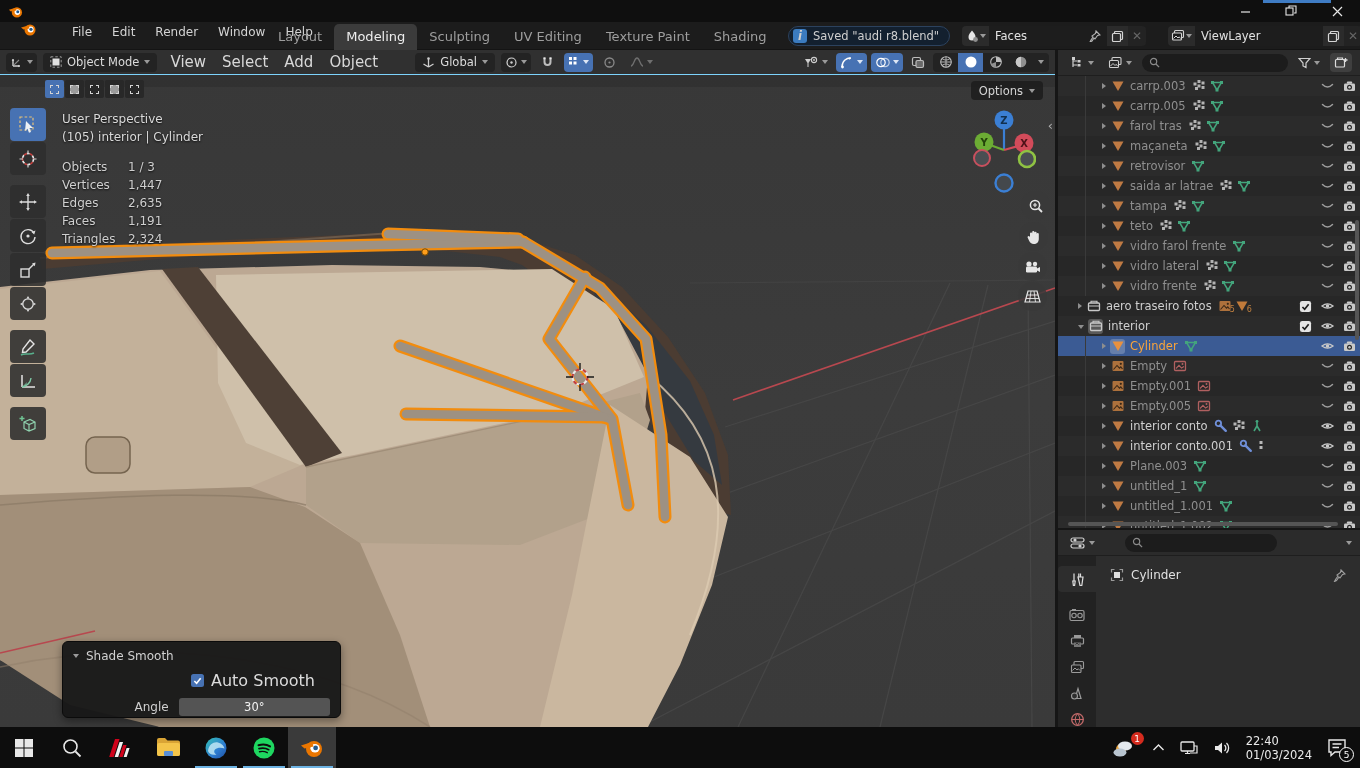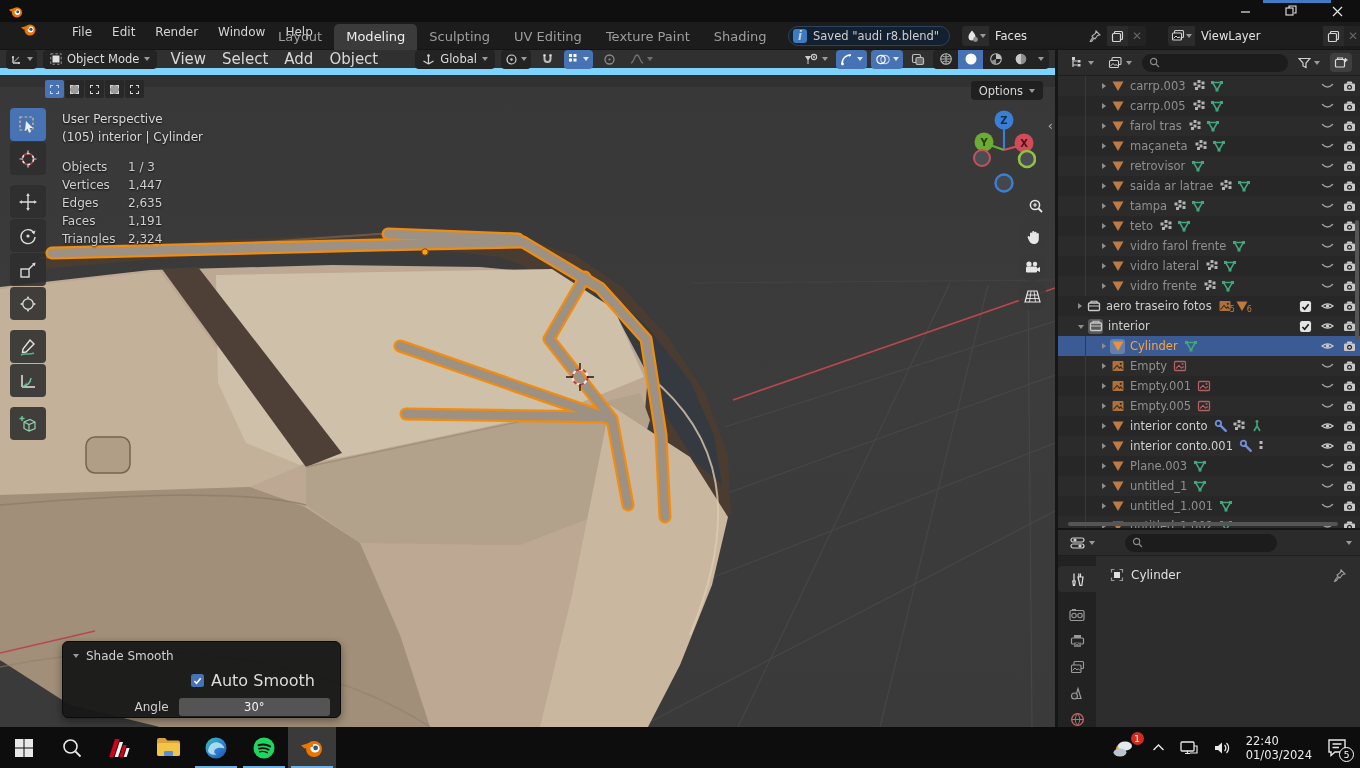--- a/index.html
+++ b/index.html
@@ -26,21 +26,21 @@
 .idgroup{position:absolute;top:4px;height:20px;display:flex;align-items:center}
 .idgroup .icbtn{height:20px;background:#2b2b2b;border-radius:4px 0 0 4px;display:flex;align-items:center;padding:0 3px;gap:1px}
 .idgroup .field{height:20px;background:#1d1d1d;display:flex;align-items:center;padding:0 6px;min-width:118px;color:#e2e2e2;font-size:11.5px;gap:6px}
 .idgroup .endbtn{height:20px;background:#2b2b2b;display:flex;align-items:center;padding:0 4px}
 .idgroup .xbtn{height:20px;display:flex;align-items:center;padding:0 4px;color:#666;border-radius:0 4px 4px 0;background:#232323}
 
 .chev{width:0;height:0;border-left:3.5px solid transparent;border-right:3.5px solid transparent;border-top:4px solid #9a9a9a;display:inline-block}
 .pill{display:inline-flex;align-items:center;gap:5px;background:#232323;border-radius:4px;padding:0 7px;height:19px;font-size:11.5px;color:#dcdcdc}
 
 .viewport{position:absolute;left:0;top:50px;width:1055px;height:677px;background:#303030}
-.vp-header{position:absolute;left:0;top:0;width:100%;height:25px;background:#303030;display:flex;align-items:center;padding:0 6px;gap:6px;border-bottom:7px solid #7dd3fc}
+.vp-header{position:absolute;left:0;top:0;width:100%;height:25px;background:#303030;display:flex;align-items:center;padding:0 6px;gap:6px;border-bottom:1px solid #7dd3fc}
 .vp-menus{display:flex;gap:2px}
 .vp-menu{padding:0 7px;color:#d8d8d8;font-size:15px}
 .vp-right{margin-left:auto;display:flex;align-items:center;gap:4px}
 .hbtn{height:19px;display:inline-flex;align-items:center;gap:3px;padding:0 4px;border-radius:4px;background:#232323}
 .hbtn.blue{background:#4772b3}
 .hbtn.plain{background:transparent}
 .shade-group{display:flex;background:#232323;border-radius:4px;overflow:hidden;align-items:center}
 .shade-group .sbtn{width:25px;height:19px;display:flex;align-items:center;justify-content:center}
 .shade-group .sbtn.active{background:#4772b3}
 .vp-canvas{position:absolute;left:0;top:25px;width:1055px;height:652px;overflow:hidden}

